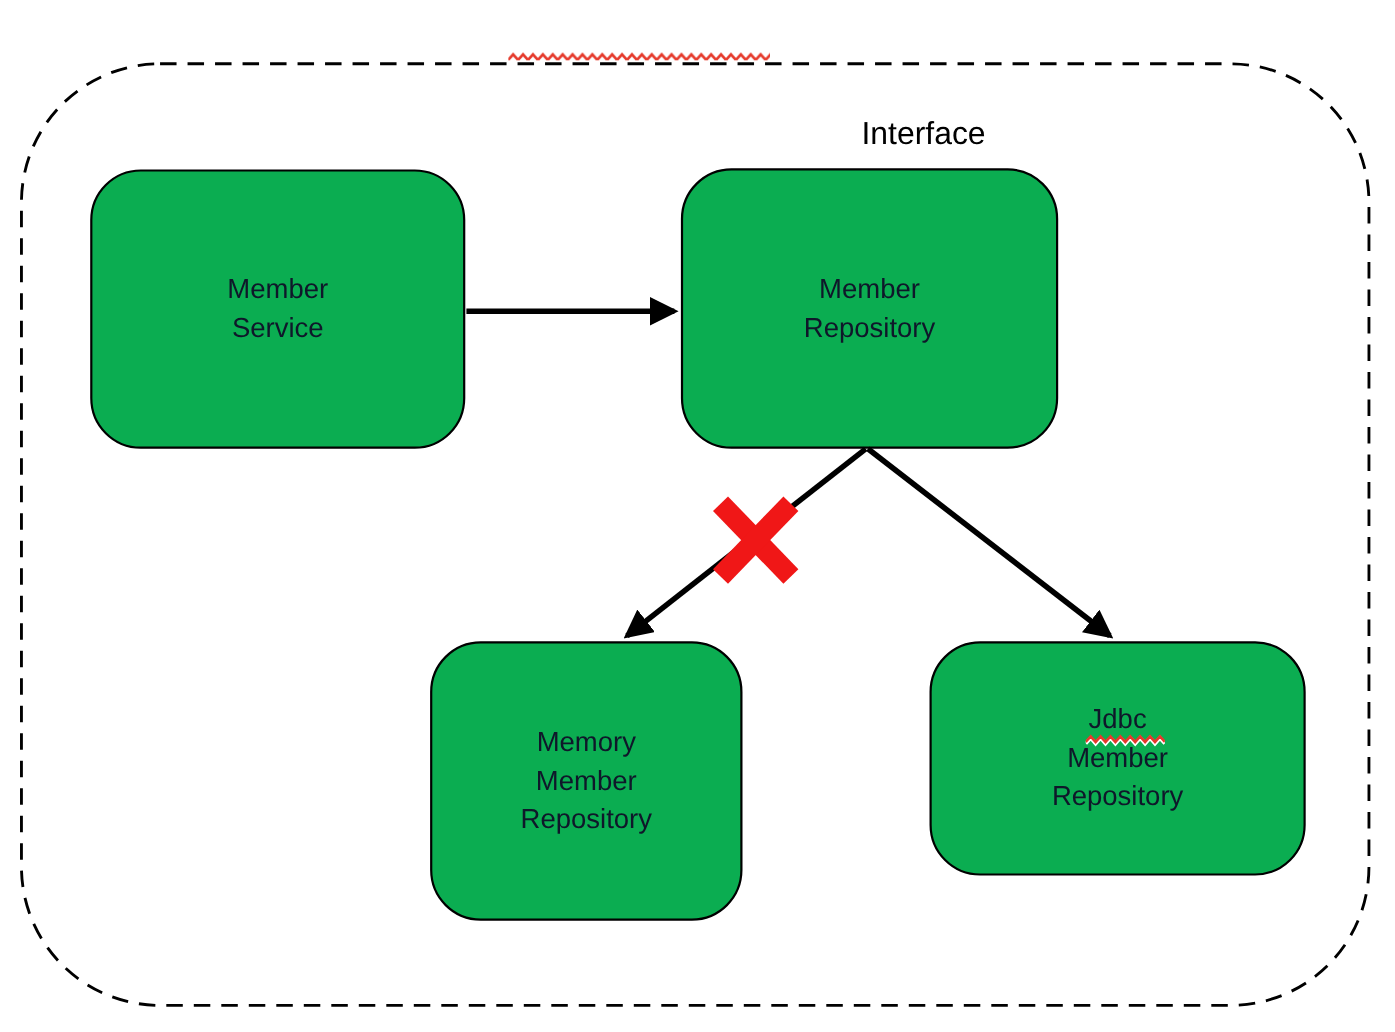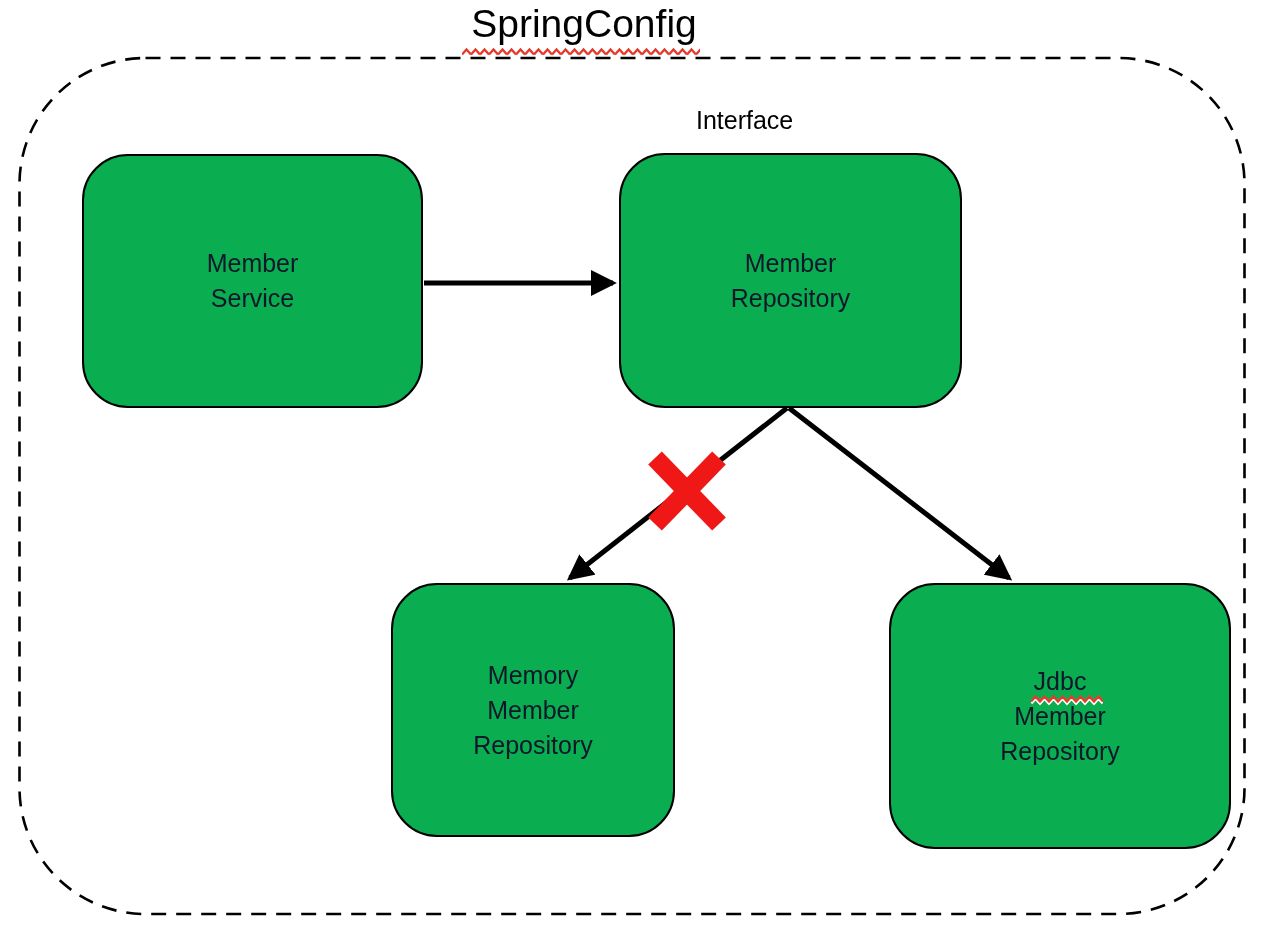--- a/index.html
+++ b/index.html
@@ -35,61 +35,58 @@
     position: absolute;
     left: 0;
     top: 0;
     pointer-events: none;
   }
   .interface-label {
     position: absolute;
     left: 696px;
     top: 106px;
     width: 200px;
-    text-align: left;
-    font-size: 25px;
+    text-align: right;
+    font-size: 29px;
     color: #000000;
   }
   .node {
     position: absolute;
     background: #0bad51;
     border: 2.5px solid #000000;
     border-radius: 46px;
     box-sizing: border-box;
     display: flex;
     align-items: center;
     justify-content: center;
     text-align: center;
     font-size: 25px;
     line-height: 35px;
     color: #0f172a;
   }
   .node-member-service      { left: 82px;  top: 154px; width: 341px; height: 254px; }
   .node-member-repository   { left: 619px; top: 153px; width: 343px; height: 255px; }
   .node-memory-member-repo  { left: 391px; top: 583px; width: 284px; height: 254px; }
-  .node-jdbc-member-repo    { left: 845px; top: 583px; width: 342px; height: 266px; margin-left: 44px; }
+  .node-jdbc-member-repo    { left: 845px; top: 583px; width: 342px; height: 213px; }
   .pre-line { white-space: pre-line; }
   .jdbc-line1-wrap {
     position: relative;
     display: inline-block;
   }
   .jdbc-squiggle {
     position: absolute;
     left: -3px;
     bottom: -7px;
   }
 </style>
 </head>
 <body>
 
 <div class="canvas">
 
-  <div class="slide-title">
-    <span>SpringConfig</span>
-  </div>
   <svg class="title-squiggle" width="238" height="11">
     <defs>
       <pattern id="zz-red-title" width="9" height="11" patternUnits="userSpaceOnUse">
         <path d="M0 7.5 L4.5 2.5 L9 7.5" fill="none" stroke="#e5392b" stroke-width="2.4"></path>
       </pattern>
     </defs>
     <rect width="238" height="11" fill="url(#zz-red-title)"></rect>
   </svg>
 
   <svg class="frame-svg" width="1268" height="938">

